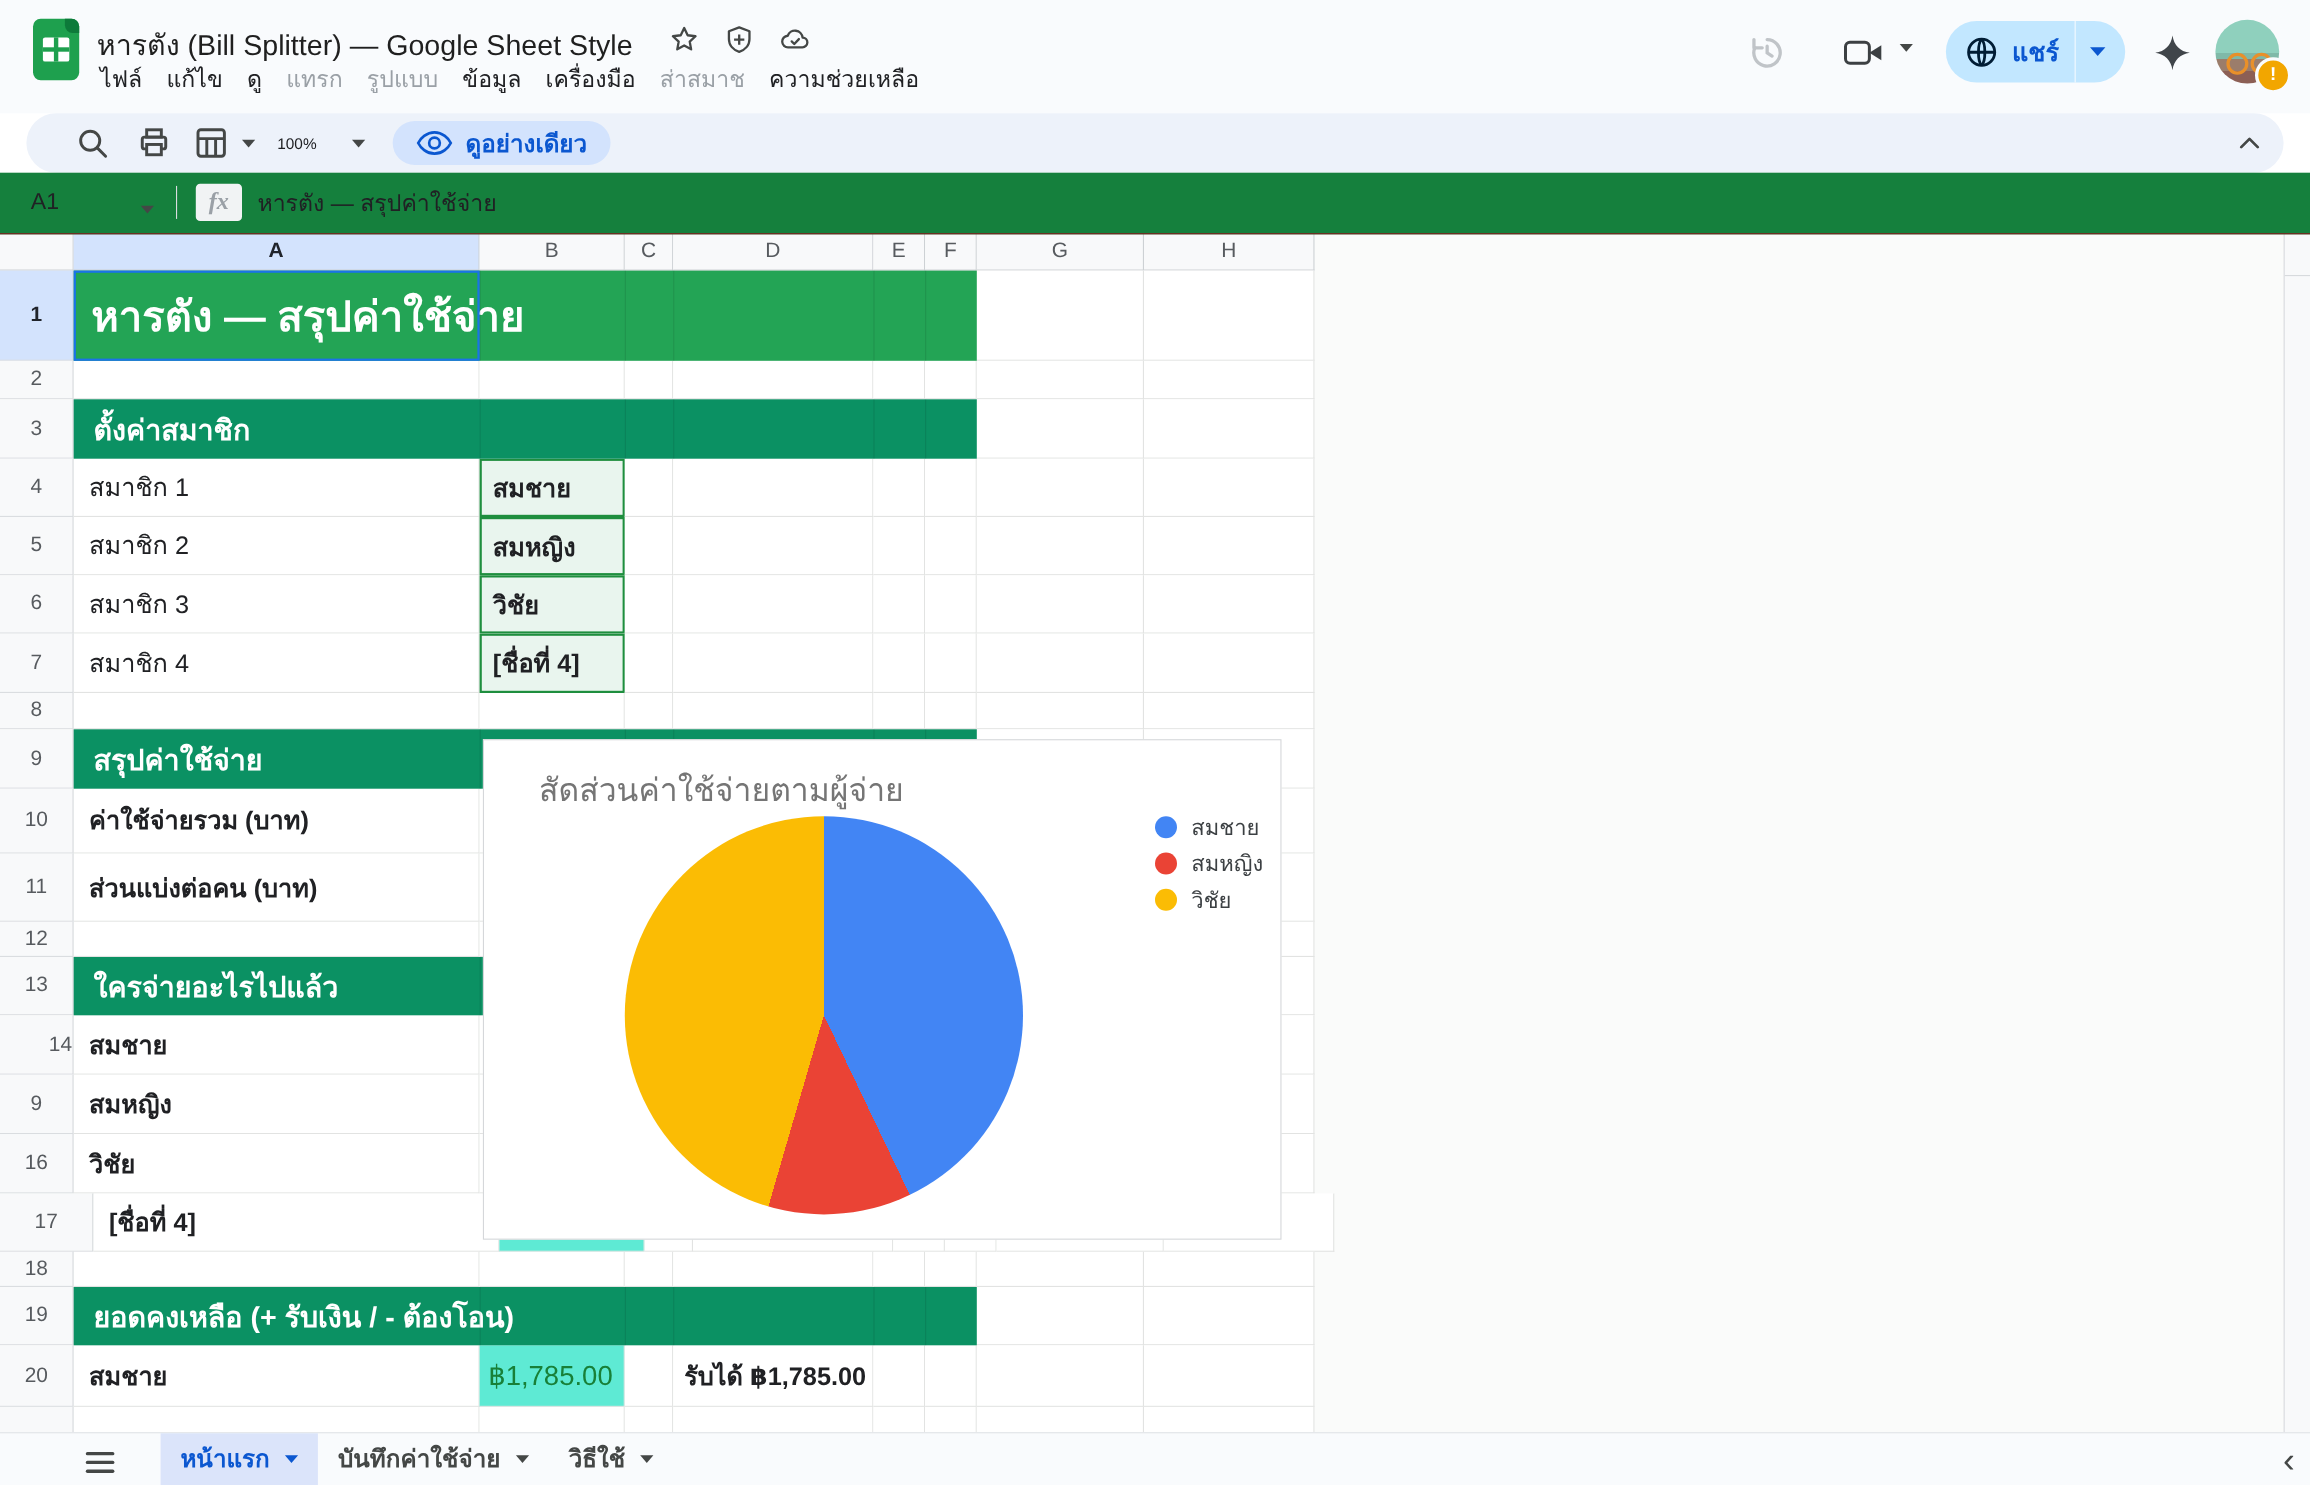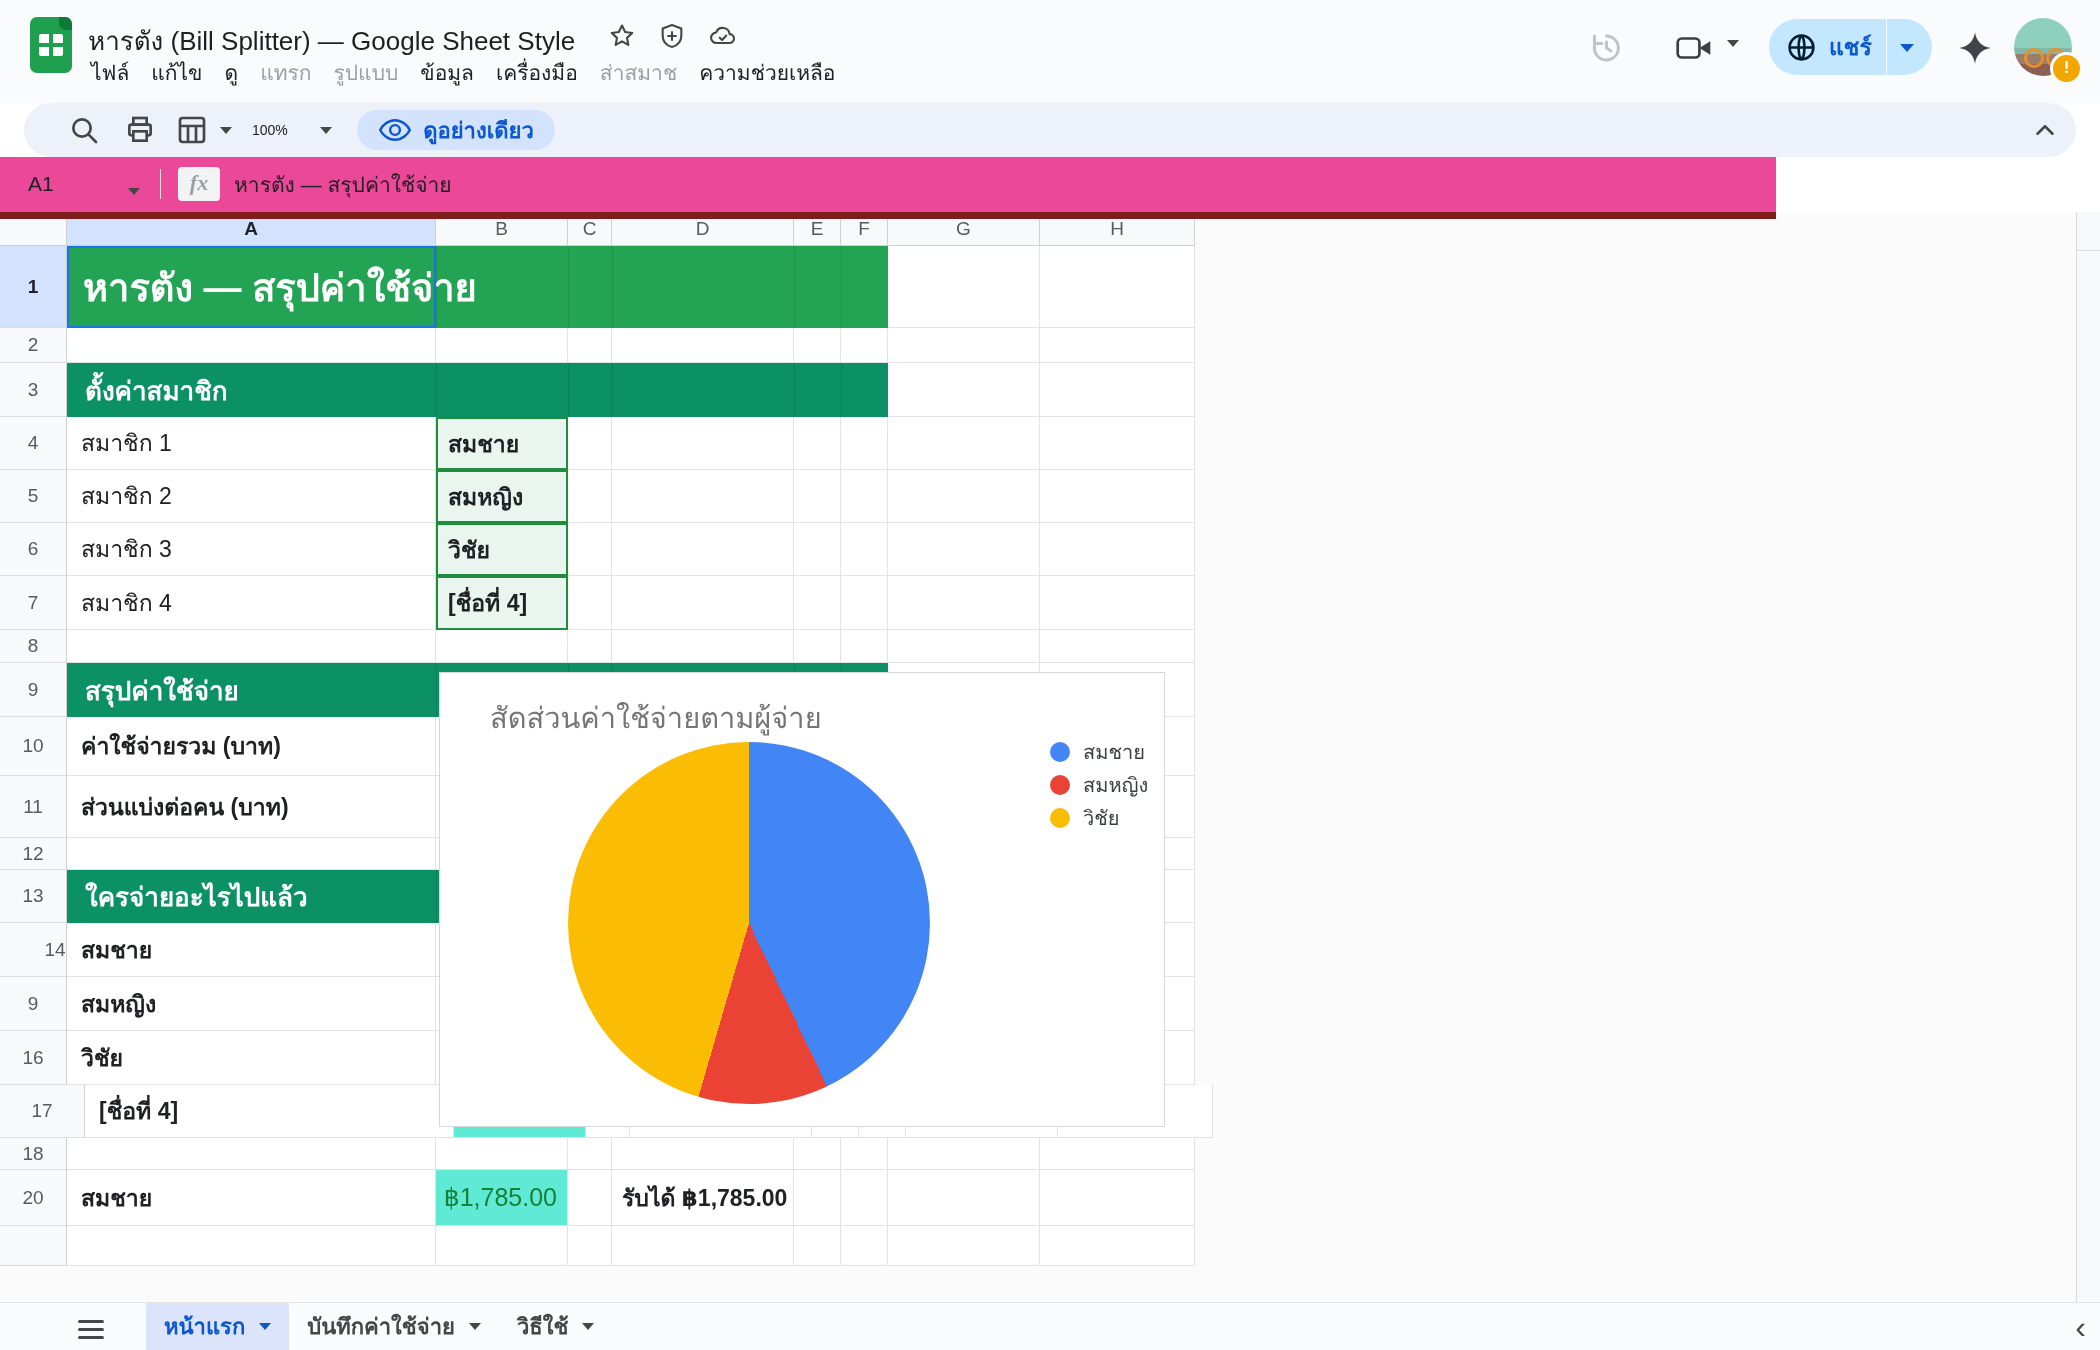--- a/index.html
+++ b/index.html
@@ -32,21 +32,21 @@
     background:linear-gradient(#8fd0bd 0 52%, #7fb9a8 52% 62%, #9b7d6b 62% 80%, #8c5f55 80%);}
   .avatar .wheel{position:absolute;width:14px;height:14px;border:3px solid #e8902a;border-radius:50%;bottom:8px;}
   .avatar-badge{position:absolute;left:2050px;top:52px;width:27px;height:27px;background:#f2a600;border:3px solid #f9fbfd;border-radius:50%;color:#fff;font-weight:bold;font-size:17px;text-align:center;line-height:26px;}
   
   .toolbar{position:absolute;left:24px;top:103px;width:2052px;height:54px;background:#edf2fa;border-radius:27px;z-index:10;}
   .tool{position:absolute;top:0;height:54px;display:flex;align-items:center;color:#444746;}
   .zoom-label{font-size:14px;color:#202124;}
   .viewonly-pill{position:absolute;left:333px;top:7px;height:40px;width:198px;background:#d3e3fd;border-radius:20px;display:flex;align-items:center;justify-content:center;gap:11px;color:#0b57d0;}
   .viewonly-label{font-size:22px;font-weight:bold;color:#0b57d0;white-space:nowrap;}
   
-  .fbar{position:absolute;left:0;top:157px;width:1776px;height:55px;background:#ec4899;border-bottom:7px solid #7f1d1d;z-index:10;}
+  .fbar{position:absolute;left:0;top:157px;width:2100px;height:55px;background:#15803d;border-bottom:1px solid #7f1d1d;z-index:10;}
   .namebox{position:absolute;left:28px;top:0;height:54px;display:flex;align-items:center;font-size:21px;color:#202124;}
   .namebox-caret{position:absolute;left:128px;top:24px;color:#444746;}
   .fbar-div{position:absolute;left:160px;top:12px;width:1px;height:30px;background:#dadce0;}
   .fx{position:absolute;left:178px;top:10px;width:42px;height:34px;background:#f1f3f4;border-radius:4px;color:#9aa0a6;font-family:"Liberation Serif","DejaVu Serif",serif;font-style:italic;font-weight:bold;font-size:22px;text-align:center;line-height:32px;}
   .fbar-content{position:absolute;left:234px;top:0;height:54px;display:flex;align-items:center;font-size:21px;color:#202124;white-space:nowrap;}
   
   .sheet{position:absolute;left:0;top:212px;width:2076px;height:1090px;background:#fafbfa;overflow:hidden;z-index:1;}
   .g-row{display:flex;}
   .corner,.col-hdr{background:#f8f9fa;border-right:1px solid #cdd1d4;border-bottom:1px solid #cdd1d4;box-sizing:border-box;}
   .col-hdr{font-size:19px;color:#575b5f;text-align:center;line-height:33px;}
@@ -434,20 +434,33 @@
       <div class="cell a" style="width: 369px; height: 32px;"></div>
       <div class="cell" style="width: 132px; height: 32px;"></div>
       <div class="cell" style="width: 44px; height: 32px;"></div>
       <div class="cell" style="width: 182px; height: 32px;"></div>
       <div class="cell" style="width: 47px; height: 32px;"></div>
       <div class="cell" style="width: 47px; height: 32px;"></div>
       <div class="cell" style="width: 152px; height: 32px;"></div>
       <div class="cell" style="width: 155px; height: 32px;"></div>
     </div>
     <div class="g-row">
+      <div class="row-hdr" style="width: 67px; height: 53px;">19</div>
+      <div class="merged section" style="width: 821px; height: 53px;">
+        <span>ยอดคงเหลือ (+ รับเงิน / - ต้องโอน)</span>
+        <div class="vline" style="left: 369px;"></div>
+        <div class="vline" style="left: 501px;"></div>
+        <div class="vline" style="left: 545px;"></div>
+        <div class="vline" style="left: 727px;"></div>
+        <div class="vline" style="left: 774px;"></div>
+      </div>
+      <div class="cell" style="width: 152px; height: 53px;"></div>
+      <div class="cell" style="width: 155px; height: 53px;"></div>
+    </div>
+    <div class="g-row">
       <div class="row-hdr" style="width: 67px; height: 56px;">20</div>
       <div class="cell a bold" style="width: 369px; height: 56px;">สมชาย</div>
       <div class="cell money" style="width: 132px; height: 56px;">฿1,785.00</div>
       <div class="cell" style="width: 44px; height: 56px;"></div>
       <div class="cell bold" style="width: 182px; height: 56px;">รับได้ ฿1,785.00</div>
       <div class="cell" style="width: 47px; height: 56px;"></div>
       <div class="cell" style="width: 47px; height: 56px;"></div>
       <div class="cell" style="width: 152px; height: 56px;"></div>
       <div class="cell" style="width: 155px; height: 56px;"></div>
     </div>

